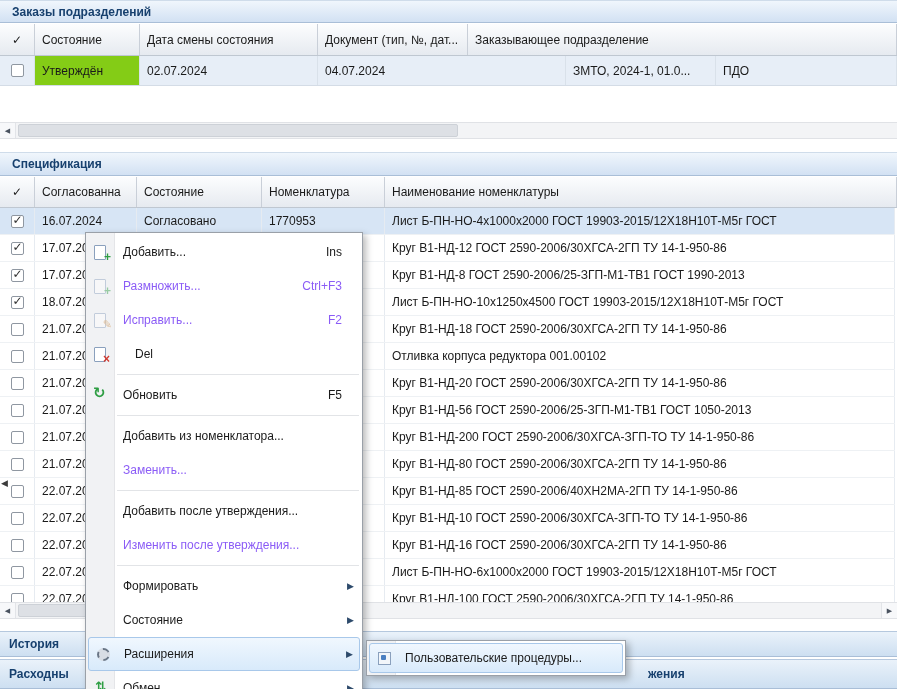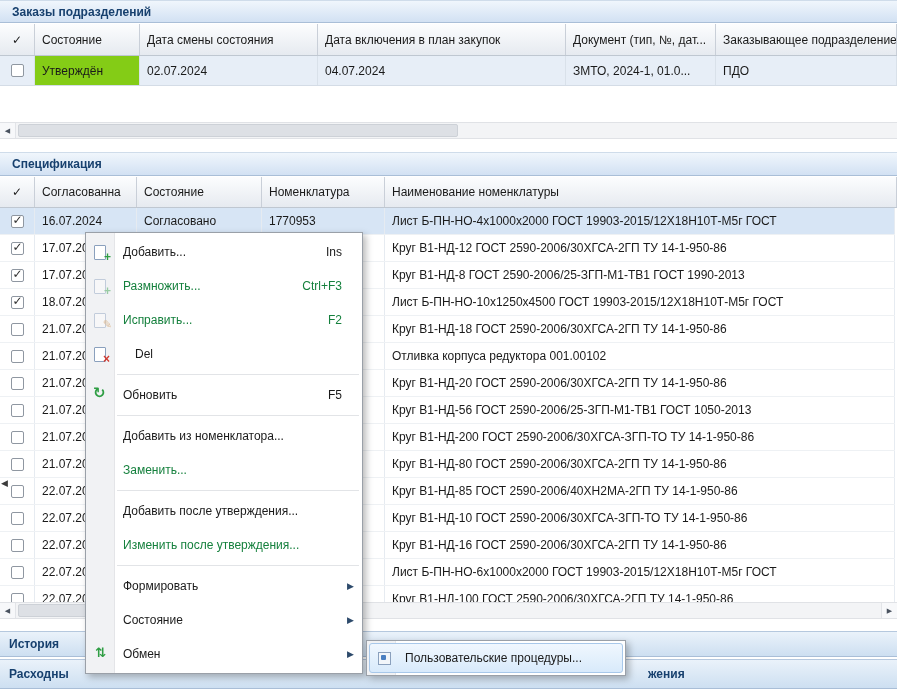--- a/index.html
+++ b/index.html
@@ -104,21 +104,21 @@
   #submenu      { left:366px; top:640px; width:260px; z-index:11; }
 
   .menu-item { position:relative; height:34px; display:flex; align-items:center;
                padding:0 8px 0 37px; }
   #submenu .menu-item { height:30px; }
   .mi-label { flex:1; white-space:nowrap; overflow:hidden; }
   .mi-shortcut { margin-left:12px; }
   .mi-arrow { width:12px; text-align:right; color:#2d4a6b; font-size:9px; visibility:hidden; }
   .menu-item.has-submenu .mi-arrow { visibility:visible; }
   .mi-arrow::before { content:"▶"; }
-  .menu-item.disabled { color:#15803d; }
+  .menu-item.disabled { color:#8b5cf6; }
   .menu-item.disabled .mi-icon { opacity:.45; }
   .menu-item.highlighted {
     background:linear-gradient(180deg,#f0f7fe 0%,#d8eafb 100%);
     border:1px solid #a8c8ea; border-radius:3px; margin:0 2px; padding:0 6px 0 35px;
   }
   .menu-sep { height:1px; background:#e2e4e7; margin:3px 3px 3px 31px; }
 
   
   .mi-icon { position:absolute; left:5px; top:50%; width:18px; height:16px;
              transform:translateY(-50%); }
@@ -145,21 +145,20 @@
 <div class="app">
 
   <div class="panel-caption" id="orders-caption">
     <span>Заказы подразделений</span>
   </div>
 
   <div class="grid-head" id="orders-head">
     <div class="hcell oc0 center">✓</div>
     <div class="hcell oc1">Состояние</div>
     <div class="hcell oc2">Дата смены состояния</div>
-    <div class="hcell oc3">Дата включения в план закупок</div>
     <div class="hcell oc4">Документ (тип, №, дат...</div>
     <div class="hcell oc5">Заказывающее подразделение</div>
   </div>
 
   <div class="grid-row" id="orders-row">
     <div class="cell oc0 center">
       <span class="cb"></span>
     </div>
     <div class="cell oc1 state-cell">Утверждён</div>
     <div class="cell oc2">02.07.2024</div>
@@ -404,20 +403,26 @@
         <span class="mi-label">Формировать</span>
         <span class="mi-shortcut"></span>
         <span class="mi-arrow"></span>
       </div>
       <div class="menu-item has-submenu">
         <span class="mi-icon"></span>
         <span class="mi-label">Состояние</span>
         <span class="mi-shortcut"></span>
         <span class="mi-arrow"></span>
       </div>
+      <div class="menu-item highlighted has-submenu">
+        <span class="mi-icon icon-extensions"></span>
+        <span class="mi-label">Расширения</span>
+        <span class="mi-shortcut"></span>
+        <span class="mi-arrow"></span>
+      </div>
       <div class="menu-item has-submenu">
         <span class="mi-icon icon-exchange"></span>
         <span class="mi-label">Обмен</span>
         <span class="mi-shortcut"></span>
         <span class="mi-arrow"></span>
       </div>
     </div>
 
   <div class="menu" id="submenu">
 

